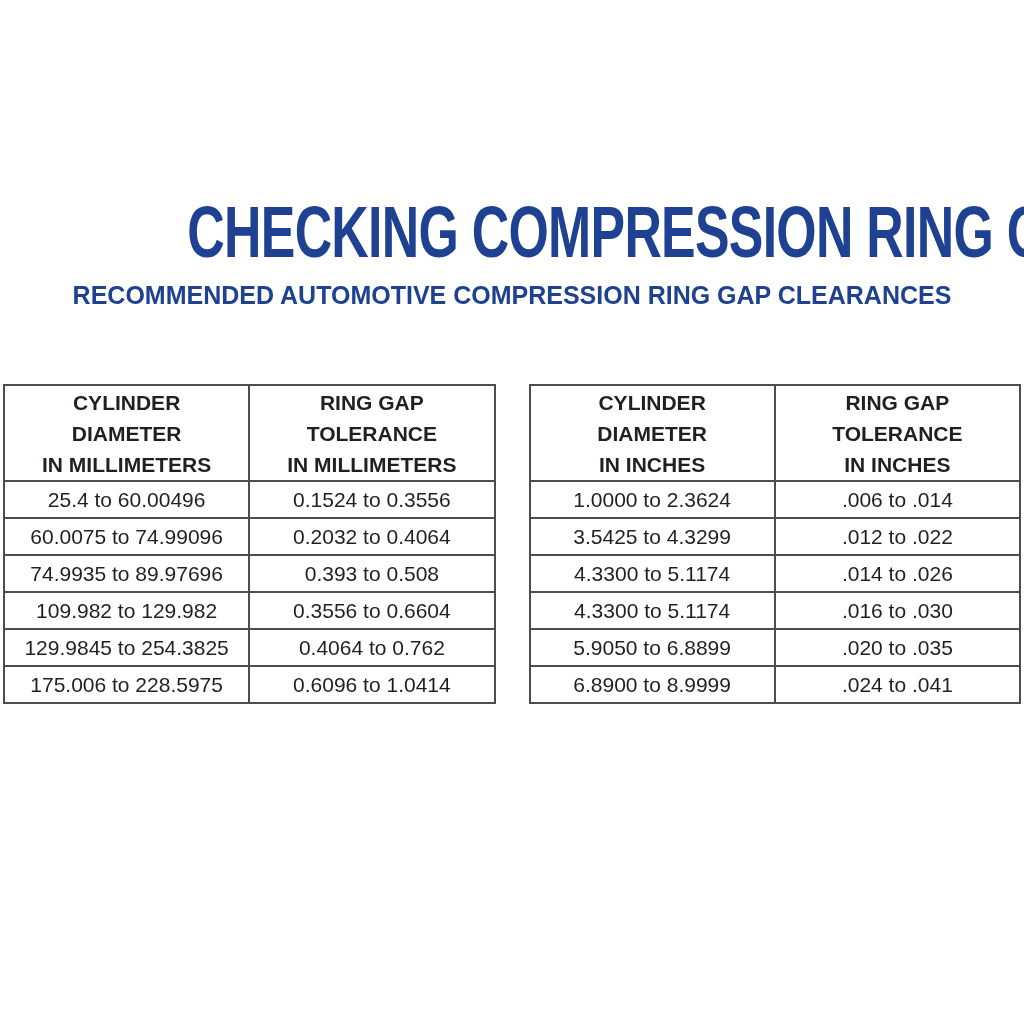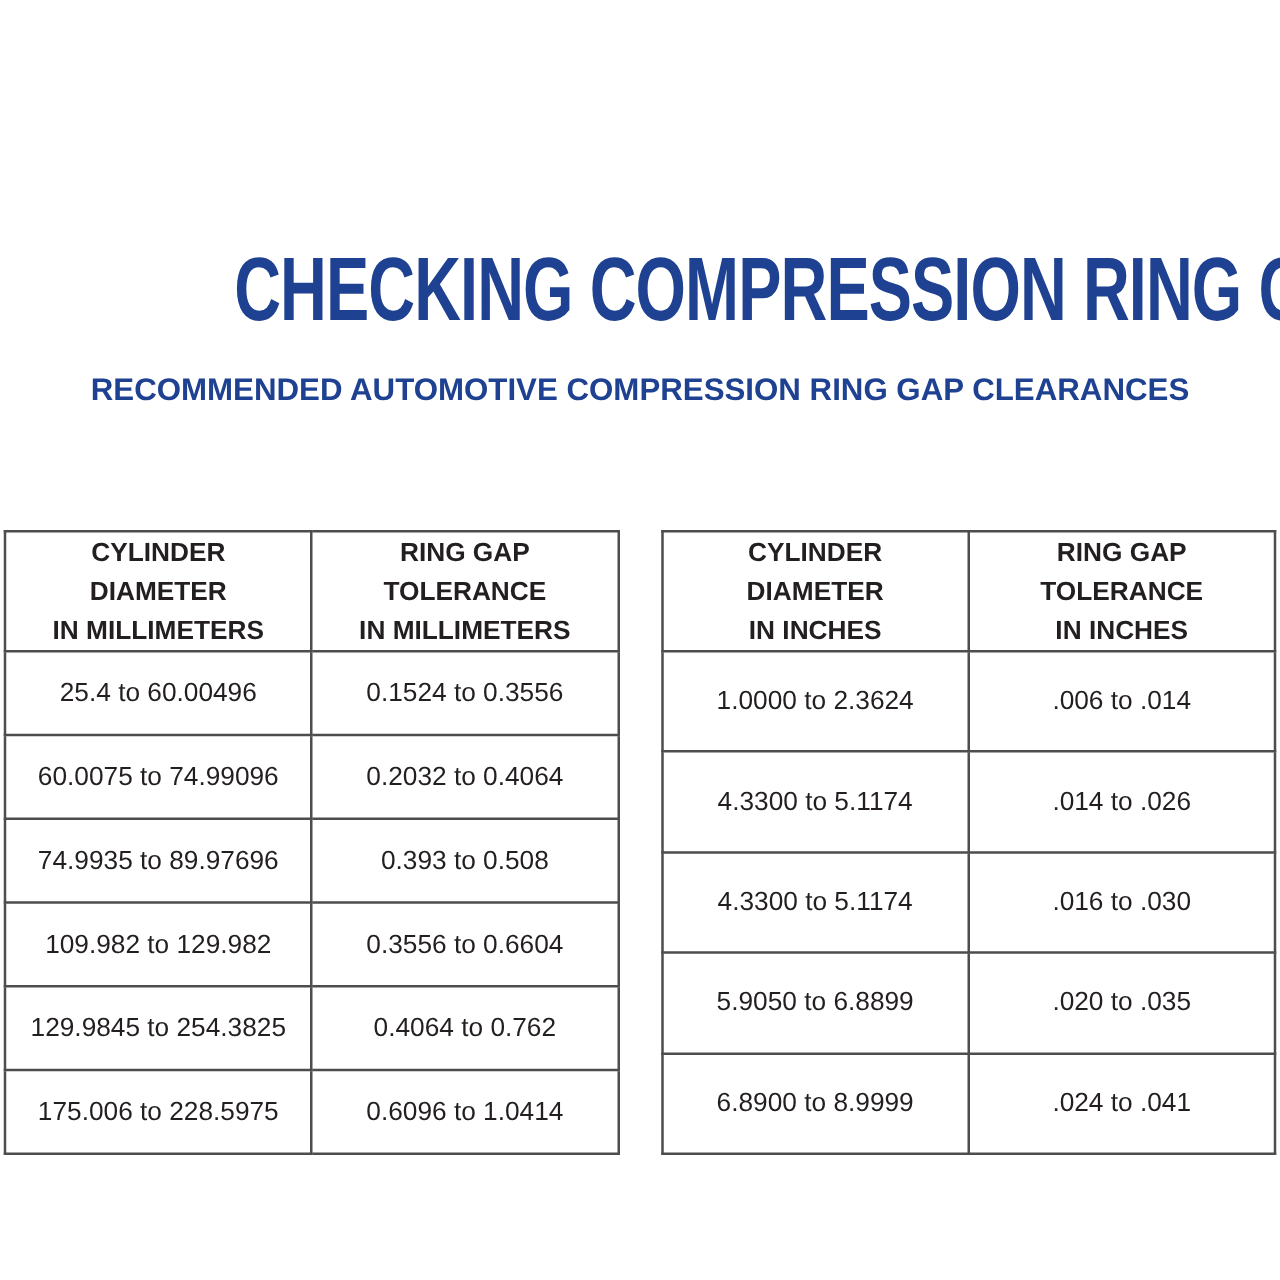--- a/index.html
+++ b/index.html
@@ -29,21 +29,21 @@
     font-weight: bold;
     letter-spacing: -1px;
     color: var(--heading-blue, #1e4191);
     transform: scaleX(0.72);
     transform-origin: 50% 50%;
     white-space: nowrap;
     line-height: 1.0;
   }
   .subtitle-wrap {
     position: absolute;
-    top: 299px;
+    top: 282px;
     left: 0;
     width: 1024px;
     text-align: center;
   }
   h2.page-subtitle {
     display: inline-block;
     margin: 0;
     font-size: 25px;
     font-weight: bold;
     color: var(--heading-blue, #1e4191);
@@ -55,21 +55,20 @@
     top: 384px;
     left: 3px;
     width: 1018px;
     display: flex;
     gap: 33px;
   }
   table.spec-table {
     flex: 1;
     border-collapse: collapse;
     table-layout: fixed;
-    margin-top: 40px;
   }
   table.spec-table th,
   table.spec-table td {
     border: 2px solid var(--table-border, #4d4d4d);
     width: 50%;
     text-align: center;
     color: var(--text-dark, #231f20);
   }
   table.spec-table th {
     font-size: 21px;
@@ -77,21 +76,21 @@
     line-height: 31px;
     white-space: pre-line;
     height: 94px;
     padding: 0;
     vertical-align: middle;
   }
   table.spec-table td {
     font-size: 21px;
     font-weight: normal;
     height: 35px;
-    padding: 15px;
+    padding: 0;
     vertical-align: middle;
     white-space: nowrap;
   }
 </style>
 </head>
 <body>
 
 <div class="page">
 
   <div class="title-wrap">
@@ -153,20 +152,24 @@
 TOLERANCE
 IN INCHES</th>
         </tr>
       </thead>
       <tbody>
           <tr>
             <td>1.0000 to 2.3624</td>
             <td>.006 to .014</td>
           </tr>
           <tr>
+            <td>3.5425 to 4.3299</td>
+            <td>.012 to .022</td>
+          </tr>
+          <tr>
             <td>4.3300 to 5.1174</td>
             <td>.014 to .026</td>
           </tr>
           <tr>
             <td>4.3300 to 5.1174</td>
             <td>.016 to .030</td>
           </tr>
           <tr>
             <td>5.9050 to 6.8899</td>
             <td>.020 to .035</td>

